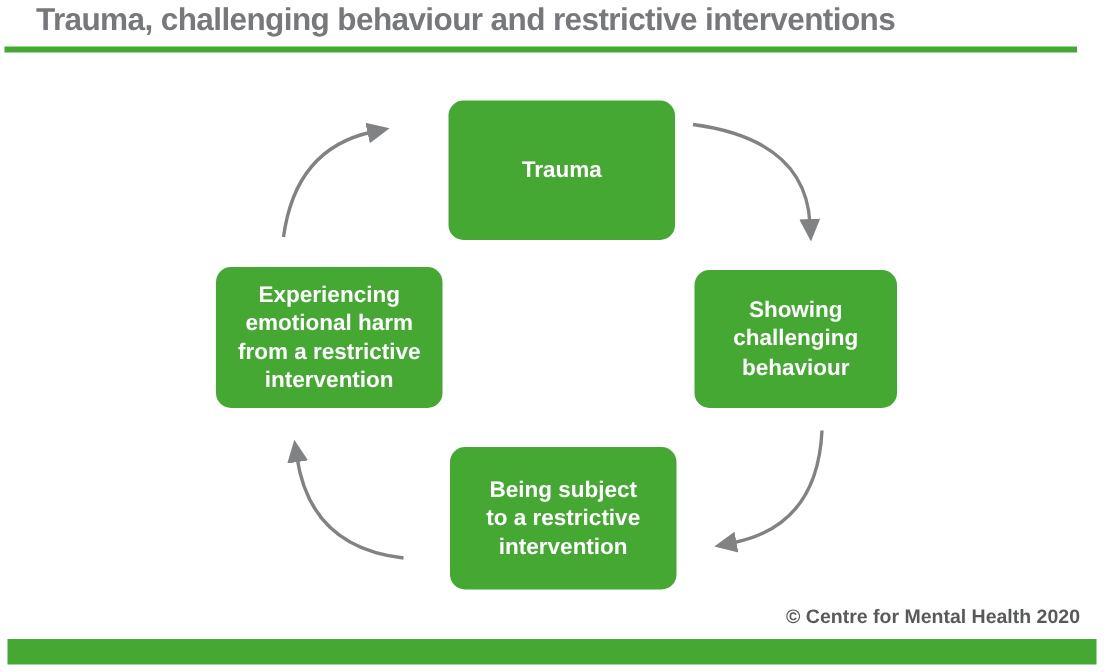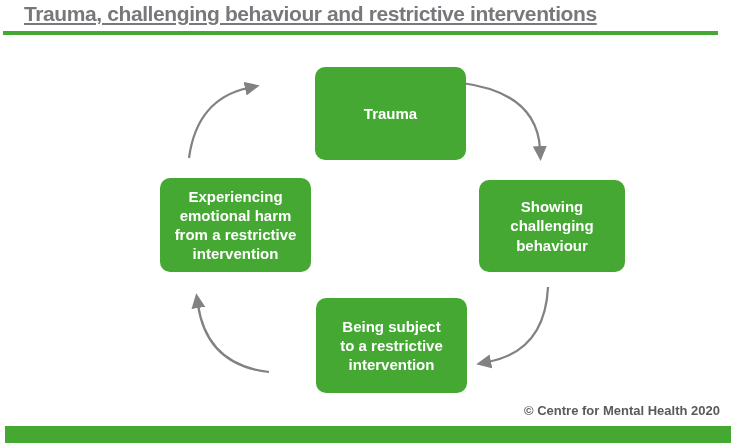--- a/index.html
+++ b/index.html
@@ -18,47 +18,45 @@
     position:relative;
     overflow:hidden;
   }
   .stage{position:absolute;inset:0;width:740px;height:448px;}
   .page-title{
     position:absolute;left:24px;top:2px;
     font-size:21px;font-weight:bold;
     letter-spacing:-0.4px;
     color:var(--color-title_gray);
     white-space:nowrap;
-    text-decoration:underline;
   }
   .title-rule{
     position:absolute;left:3px;top:31px;width:715px;height:4px;
     background:var(--color-green);
   }
   .arrows{position:absolute;left:0;top:0;width:740px;height:448px;pointer-events:none;}
   .arrows path.curve{fill:none;stroke:var(--color-arrow_gray);stroke-width:2.25px;}
   .arrows .head{fill:var(--color-arrow_gray);}
   .box{
     position:absolute;
     background:var(--color-green);
     border-radius:10px;
     display:flex;align-items:center;justify-content:center;
     text-align:center;
     padding:1px;
-    margin-left:16px;
   }
   .box .label{
     color:var(--color-box_text);
     font-weight:bold;
     font-size:15px;
     line-height:1.28;
     white-space:pre-line;
   }
   .box-trauma{left:299px;top:67px;width:151px;height:93px;}
-  .box-showing{left:463px;top:180px;width:146px;height:92px;}
+  .box-showing{left:463px;top:180px;width:135px;height:92px;}
   .box-being{left:300px;top:298px;width:151px;height:95px;}
   .box-experiencing{left:144px;top:178px;width:151px;height:94px;}
   .copyright{
     position:absolute;right:20px;top:403px;
     font-size:13px;font-weight:bold;
     color:var(--color-copyright_gray);
     white-space:nowrap;
     margin-left:41px;
   }
   .footer-bar{

